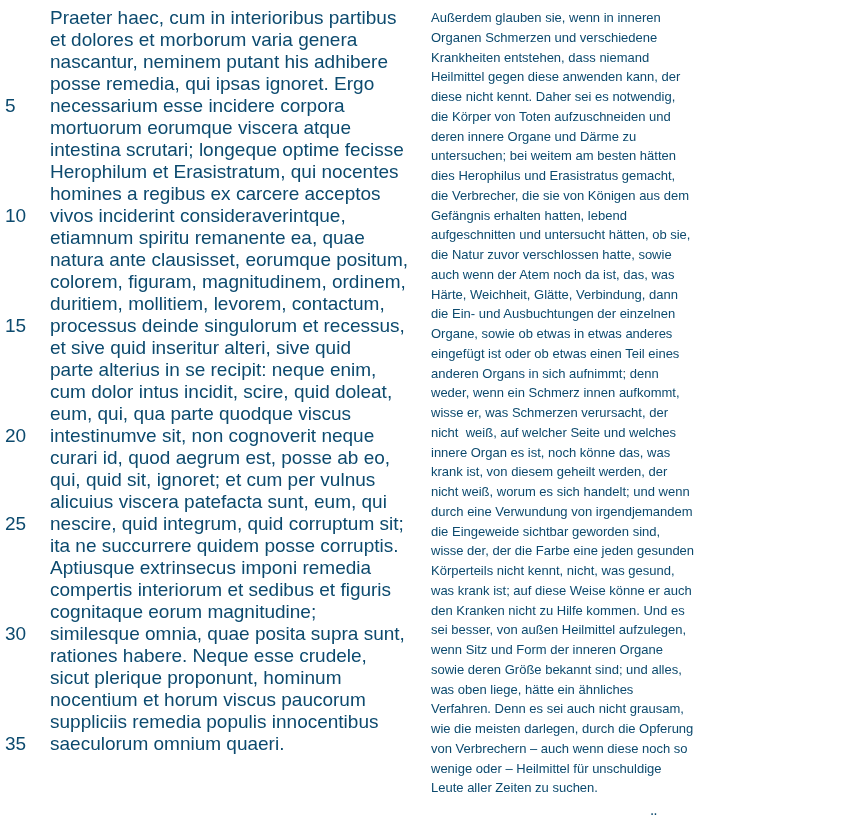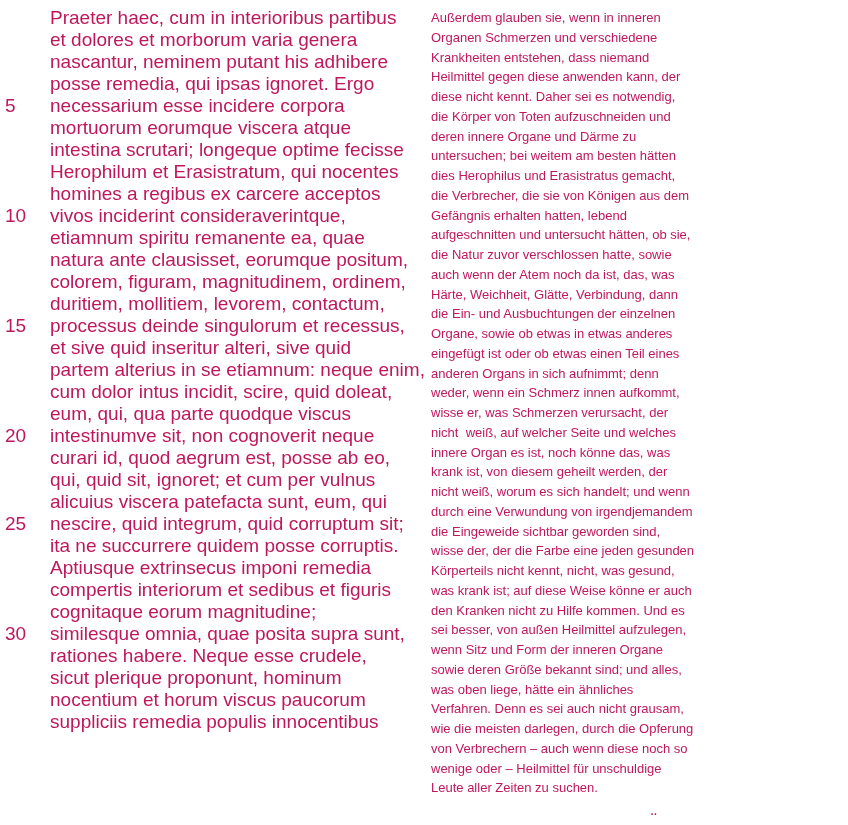--- a/index.html
+++ b/index.html
@@ -5,21 +5,21 @@
   html, body {
     margin: 0;
     padding: 0;
     background: #ffffff;
   }
   .page {
     position: relative;
     width: 848px;
     height: 825px;
     background: #ffffff;
-    color: #be185d;
+    color: #0c4a6e;
     font-family: "Liberation Sans", "DejaVu Sans", sans-serif;
     overflow: hidden;
   }
   .latin-col {
     position: absolute;
     left: 5px;
     top: 7px;
     width: 420px;
   }
   .latin-line-row {
@@ -69,37 +69,38 @@
       <div class="latin-line-row"><span class="line-num"></span><span class="line-text">intestina scrutari; longeque optime fecisse</span></div>
       <div class="latin-line-row"><span class="line-num"></span><span class="line-text">Herophilum et Erasistratum, qui nocentes</span></div>
       <div class="latin-line-row"><span class="line-num"></span><span class="line-text">homines a regibus ex carcere acceptos</span></div>
       <div class="latin-line-row"><span class="line-num">10</span><span class="line-text">vivos inciderint consideraverintque,</span></div>
       <div class="latin-line-row"><span class="line-num"></span><span class="line-text">etiamnum spiritu remanente ea, quae</span></div>
       <div class="latin-line-row"><span class="line-num"></span><span class="line-text">natura ante clausisset, eorumque positum,</span></div>
       <div class="latin-line-row"><span class="line-num"></span><span class="line-text">colorem, figuram, magnitudinem, ordinem,</span></div>
       <div class="latin-line-row"><span class="line-num"></span><span class="line-text">duritiem, mollitiem, levorem, contactum,</span></div>
       <div class="latin-line-row"><span class="line-num">15</span><span class="line-text">processus deinde singulorum et recessus,</span></div>
       <div class="latin-line-row"><span class="line-num"></span><span class="line-text">et sive quid inseritur alteri, sive quid</span></div>
-      <div class="latin-line-row"><span class="line-num"></span><span class="line-text">partem alterius in se etiamnum: neque enim,</span></div>
+      <div class="latin-line-row"><span class="line-num"></span><span class="line-text">parte alterius in se recipit: neque enim,</span></div>
       <div class="latin-line-row"><span class="line-num"></span><span class="line-text">cum dolor intus incidit, scire, quid doleat,</span></div>
       <div class="latin-line-row"><span class="line-num"></span><span class="line-text">eum, qui, qua parte quodque viscus</span></div>
       <div class="latin-line-row"><span class="line-num">20</span><span class="line-text">intestinumve sit, non cognoverit neque</span></div>
       <div class="latin-line-row"><span class="line-num"></span><span class="line-text">curari id, quod aegrum est, posse ab eo,</span></div>
       <div class="latin-line-row"><span class="line-num"></span><span class="line-text">qui, quid sit, ignoret; et cum per vulnus</span></div>
       <div class="latin-line-row"><span class="line-num"></span><span class="line-text">alicuius viscera patefacta sunt, eum, qui</span></div>
       <div class="latin-line-row"><span class="line-num">25</span><span class="line-text">nescire, quid integrum, quid corruptum sit;</span></div>
       <div class="latin-line-row"><span class="line-num"></span><span class="line-text">ita ne succurrere quidem posse corruptis.</span></div>
       <div class="latin-line-row"><span class="line-num"></span><span class="line-text">Aptiusque extrinsecus imponi remedia</span></div>
       <div class="latin-line-row"><span class="line-num"></span><span class="line-text">compertis interiorum et sedibus et figuris</span></div>
       <div class="latin-line-row"><span class="line-num"></span><span class="line-text">cognitaque eorum magnitudine;</span></div>
       <div class="latin-line-row"><span class="line-num">30</span><span class="line-text">similesque omnia, quae posita supra sunt,</span></div>
       <div class="latin-line-row"><span class="line-num"></span><span class="line-text">rationes habere. Neque esse crudele,</span></div>
       <div class="latin-line-row"><span class="line-num"></span><span class="line-text">sicut plerique proponunt, hominum</span></div>
       <div class="latin-line-row"><span class="line-num"></span><span class="line-text">nocentium et horum viscus paucorum</span></div>
       <div class="latin-line-row"><span class="line-num"></span><span class="line-text">suppliciis remedia populis innocentibus</span></div>
+      <div class="latin-line-row"><span class="line-num">35</span><span class="line-text">saeculorum omnium quaeri.</span></div>
     </div>
   <div class="german-col" id="german-col">
       <div class="german-line">Außerdem glauben sie, wenn in inneren</div>
       <div class="german-line">Organen Schmerzen und verschiedene</div>
       <div class="german-line">Krankheiten entstehen, dass niemand</div>
       <div class="german-line">Heilmittel gegen diese anwenden kann, der</div>
       <div class="german-line">diese nicht kennt. Daher sei es notwendig,</div>
       <div class="german-line">die Körper von Toten aufzuschneiden und</div>
       <div class="german-line">deren innere Organe und Därme zu</div>
       <div class="german-line">untersuchen; bei weitem am besten hätten</div>

